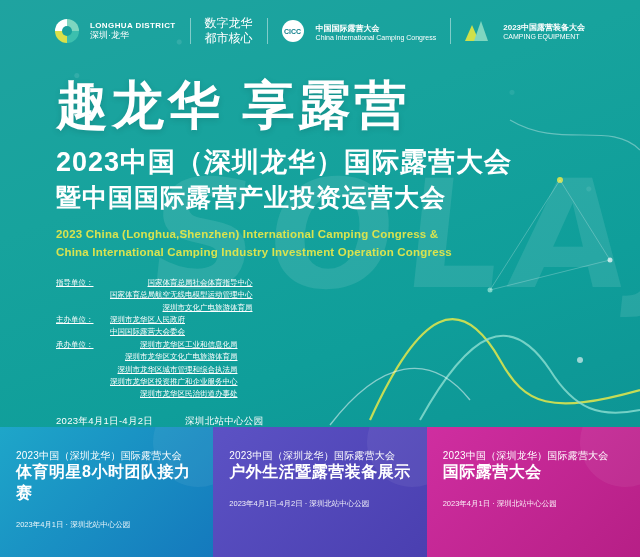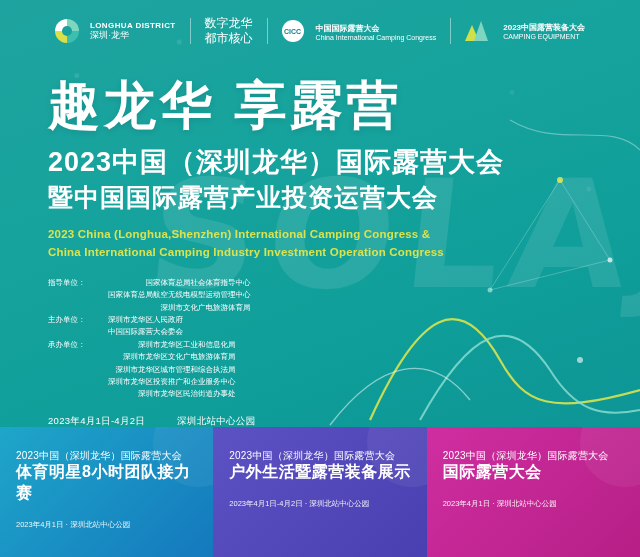--- a/index.html
+++ b/index.html
@@ -136,20 +136,21 @@
     border-left: 7px solid transparent;
     border-right: 7px solid transparent;
   }
   .mountain-mark .m1 { left: 0; border-bottom: 16px solid #cfe04a; }
   .mountain-mark .m2 { left: 9px; border-bottom: 20px solid #7fd6c0; }
 
   .hero {
     position: relative;
     z-index: 4;
     padding: 14px 0 0 48px;
+    margin-left: 8px;
   }
   .hero-title {
     color: #ffffff;
     font-size: 52px;
     font-weight: bold;
     letter-spacing: 4px;
     line-height: 1.12;
     text-shadow: 0 2px 6px rgba(0,0,0,0.12);
   }
   .hero-sub1 {
@@ -176,21 +177,22 @@
     letter-spacing: 0.2px;
   }
   .orgs {
     margin-top: 16px;
     color: #ffffff;
     font-size: 7.5px;
     line-height: 1.65;
   }
   .org-row {
     display: flex;
-    gap: 16px;
+    gap: 10px;
+    text-decoration: underline;
   }
   .org-label {
     width: 44px;
     flex: none;
     text-align: justify;
   }
   .org-values {
     display: flex;
     flex-direction: column;
     align-items: flex-end;

